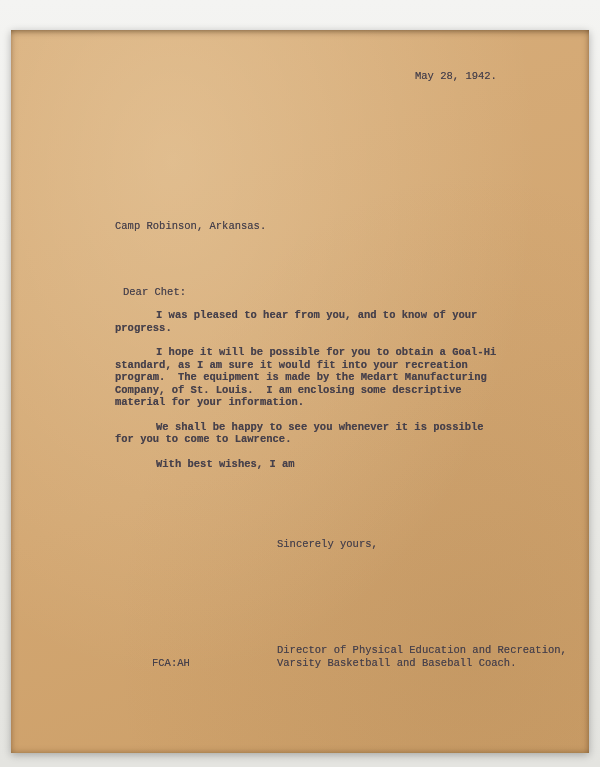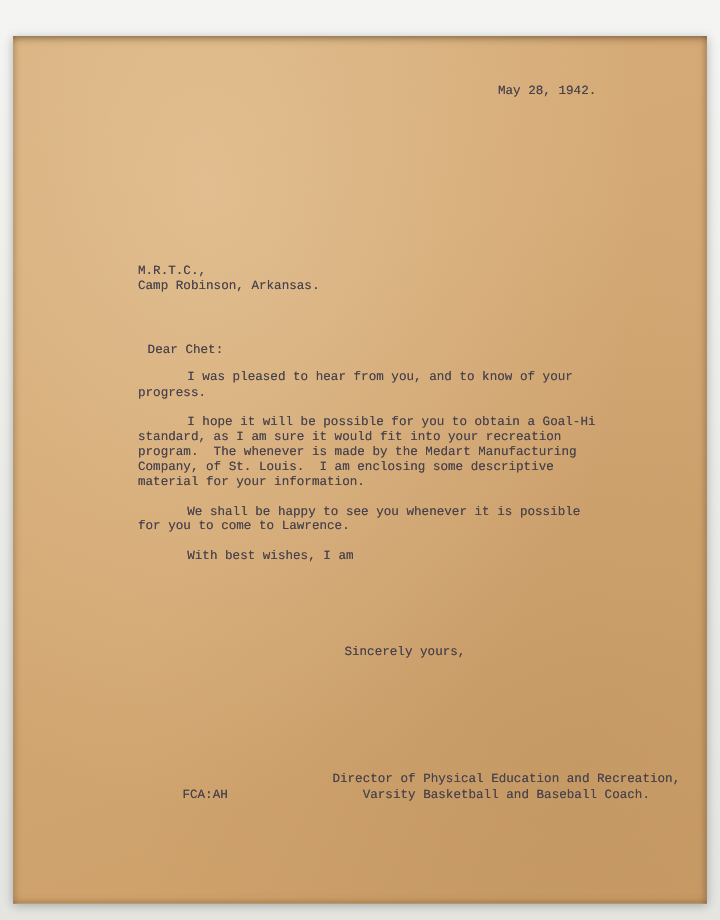--- a/index.html
+++ b/index.html
@@ -24,48 +24,47 @@
       inset 0 -4px 7px -4px rgba(70,45,20,.3);
     color:#46414b;
     font-size:10.5px;line-height:12.5px;
   }
   .abs{position:absolute;}
   .date{left:404px;top:40px;}
   .address{left:104px;top:190px;}
   .address div{line-height:12.5px;}
   .salutation{left:112px;top:256px;}
   .body{left:104px;top:279px;width:398px;}
-  .body p{white-space:pre-wrap;margin:0 0 12px 0;text-indent:41px;}
-  .closing{left:276px;top:508px;}
-  .sig-title{left:266px;top:614px;text-align:center;}
+  .body p{white-space:pre-wrap;margin:0 0 12px 0;text-indent:41px;font-weight:bold;}
+  .closing{left:266px;top:508px;}
+  .sig-title{left:266px;top:614px;}
   .sig-title div{line-height:13px;}
   .initials{left:141px;top:627px;}
   .ink{color:#46414b;text-shadow:0 0 .4px rgba(60,50,70,.55);}
 </style>
 </head>
 <body>
 
 <div class="scan">
   <div class="paper ink">
 
     <div class="abs date">May 28, 1942.</div>
 
     <div class="abs address">
-      <div>M.R.T.C.,</div>
       <div>Camp Robinson, Arkansas.</div>
     </div>
 
     <div class="abs salutation">Dear Chet:</div>
 
     <div class="abs body">
       <p>I was pleased to hear from you, and to know of your
 progress.</p>
       <p>I hope it will be possible for you to obtain a Goal-Hi
 standard, as I am sure it would fit into your recreation
-program.  The whenever is made by the Medart Manufacturing
+program.  The equipment is made by the Medart Manufacturing
 Company, of St. Louis.  I am enclosing some descriptive
 material for your information.</p>
       <p>We shall be happy to see you whenever it is possible
 for you to come to Lawrence.</p>
       <p>With best wishes, I am</p>
     </div>
 
     <div class="abs closing">Sincerely yours,</div>
 
     <div class="abs sig-title">

